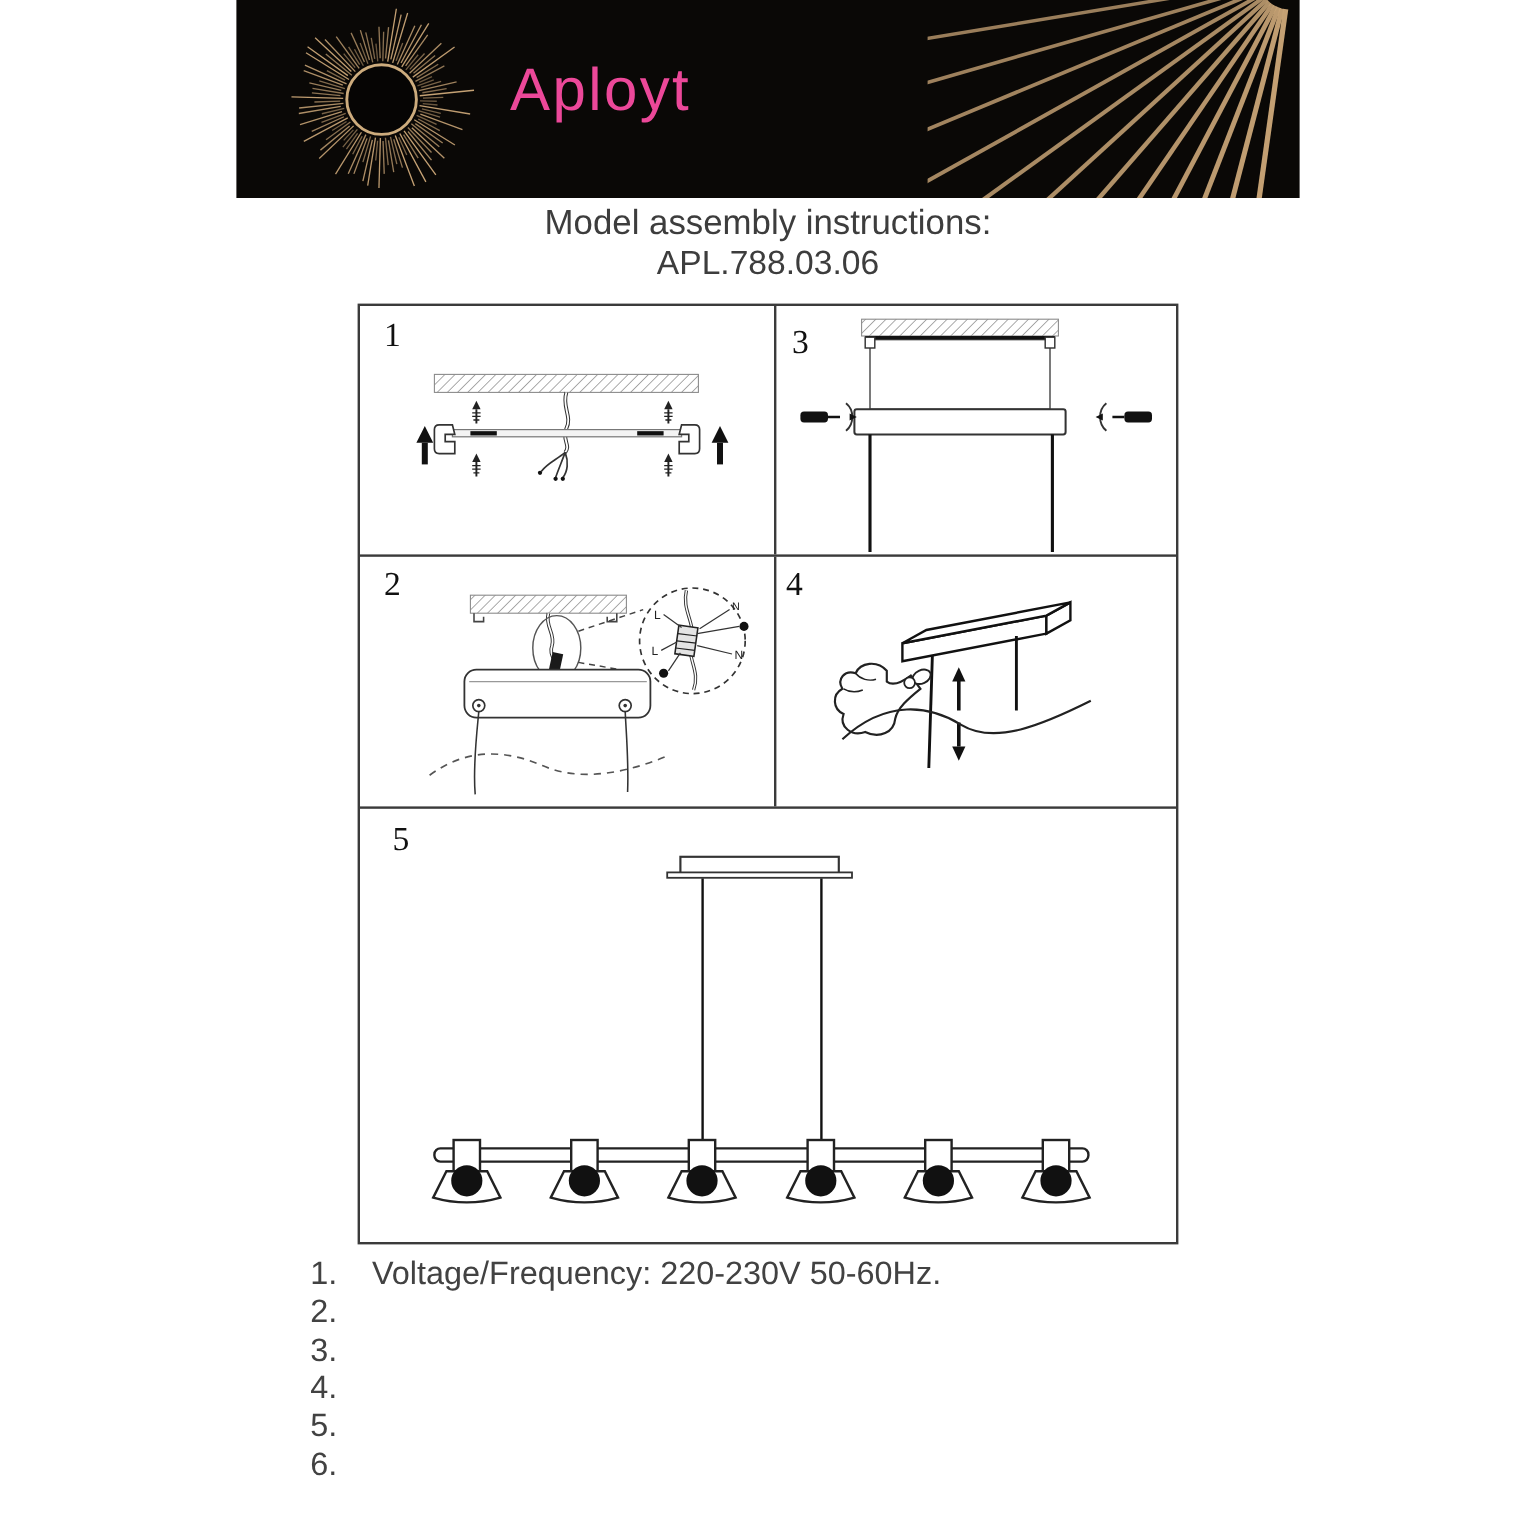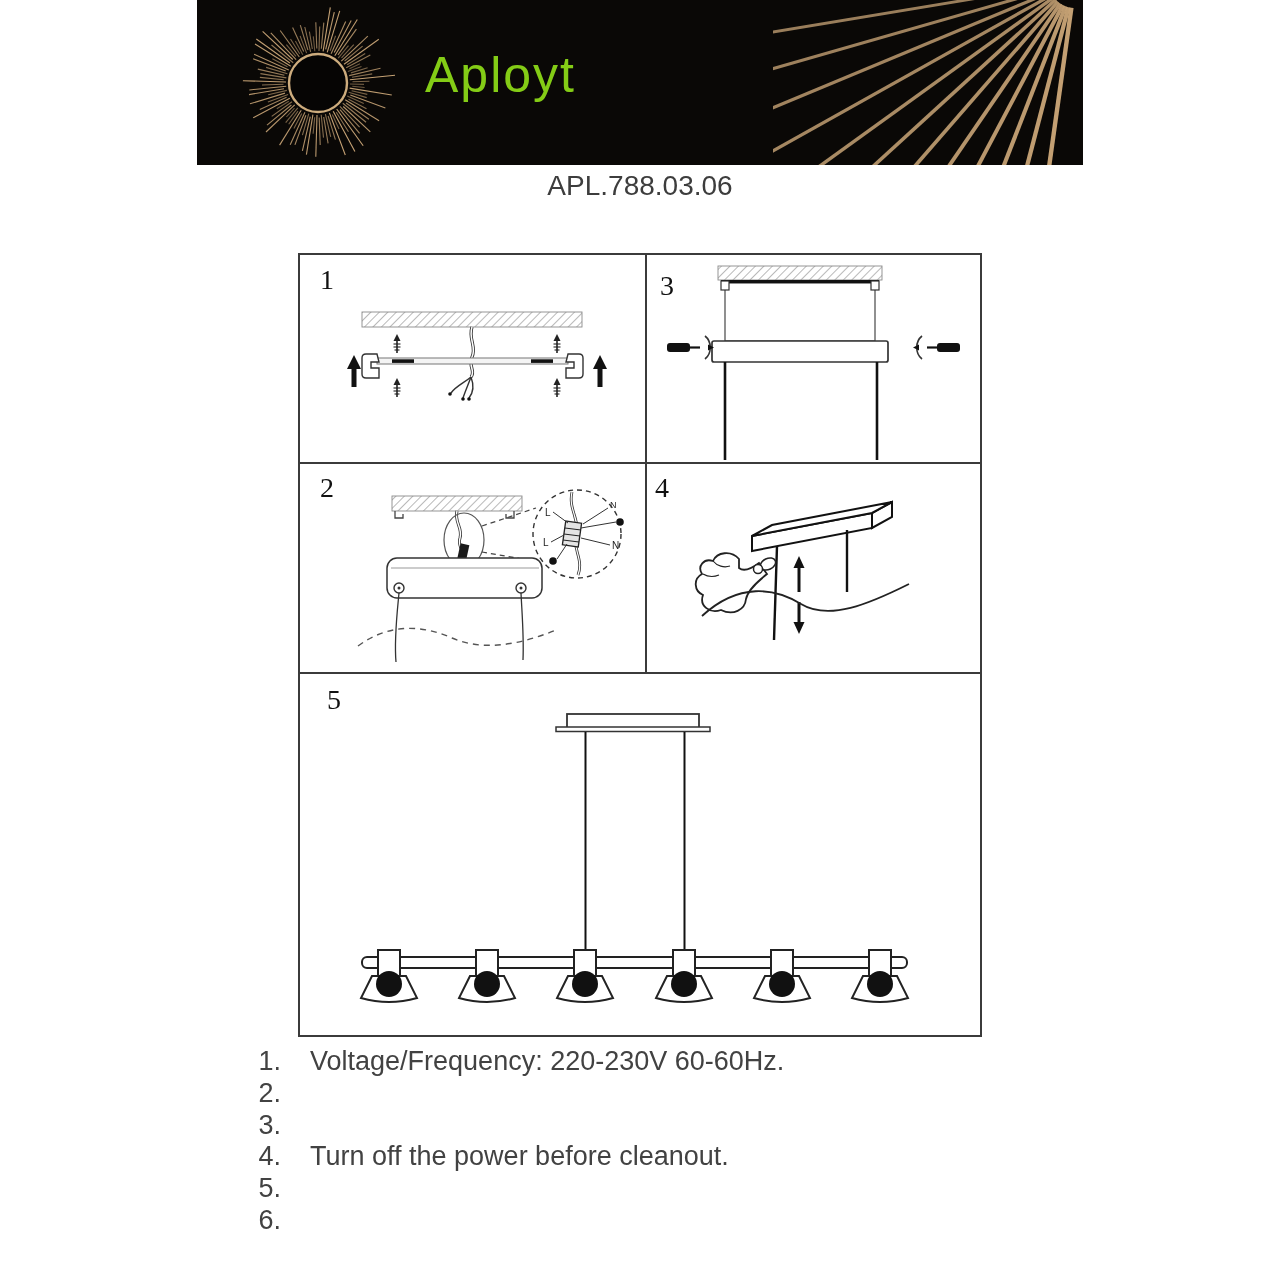--- a/index.html
+++ b/index.html
@@ -4,21 +4,21 @@
 <style>
   html,body{margin:0;padding:0;background:#fff;}
   .page{position:relative;width:1280px;height:1280px;background:#ffffff;
         font-family:"Liberation Sans",sans-serif;overflow:hidden;}
 
   
   .banner{position:absolute;left:197px;top:0;width:886px;height:165px;
           background:#0a0806;overflow:hidden;}
   .sunburst{position:absolute;left:36px;top:0;width:170px;height:166px;}
   .brand{position:absolute;left:228px;top:46px;font-size:50px;letter-spacing:2px;
-         color:#84cc16;font-weight:400;}
+         color:#ec4899;font-weight:400;}
   .corner-rays{position:absolute;right:0;top:0;width:310px;height:165px;}
 
   
   .title-block{position:absolute;left:0;top:170px;width:1280px;text-align:center;
                color:#3d3d3d;}
   .title-line{font-size:29px;line-height:33px;}
   .model-line{font-size:28px;line-height:32px;text-align:center;}
 
   
   .grid{position:absolute;left:298px;top:253px;width:684px;height:784px;
@@ -163,20 +163,21 @@
         <line x1="280.9" y1="-2.8" x2="-54.9" y2="239.4" stroke="#c8a476" stroke-width="3.42" opacity="0.84"></line>
         <line x1="279.3" y1="-5.3" x2="-82.1" y2="196.7" stroke="#c8a476" stroke-width="3.28" opacity="0.82"></line>
         <line x1="278.0" y1="-8.0" x2="-104.2" y2="151.1" stroke="#c8a476" stroke-width="3.14" opacity="0.80"></line>
         <line x1="277.0" y1="-10.8" x2="-121.0" y2="103.3" stroke="#c8a476" stroke-width="3.00" opacity="0.78"></line>
         <line x1="276.3" y1="-13.8" x2="-132.1" y2="53.9" stroke="#c8a476" stroke-width="2.86" opacity="0.76"></line>
         <line x1="276.0" y1="-16.7" x2="-137.5" y2="3.5" stroke="#c8a476" stroke-width="2.72" opacity="0.74"></line>
       </svg>
   </div>
 
   <div class="title-block">
+    <div class="title-line">Model assembly instructions:</div>
     <div class="model-line">APL.788.03.06</div>
   </div>
 
   <div class="grid">
 
     <div class="row row-1">
       <div class="cell cell-left">
         <span class="panel-num pn-1">1</span>
         <svg class="diagram" viewBox="0 0 345 207">
           <defs>
@@ -365,31 +366,30 @@
           <path d="M563,302 L552,324 Q580,332 608,324 L597,302 Z" fill="#fff" stroke="#222" stroke-width="2"></path>
           <circle cx="580" cy="310" r="13" fill="#111"></circle>
         </g>
       </svg>
     </div>
   </div>
 
   <div class="inst-list">
     <div class="inst-row">
       <span class="inst-num">1.</span>
-      <span class="inst-text">Voltage/Frequency: 220-230V 60-60Hz.</span>
+      <span class="inst-text">Voltage/Frequency: 220-230V 50-60Hz.</span>
     </div>
     <div class="inst-row">
       <span class="inst-num">2.</span>
     </div>
     <div class="inst-row">
       <span class="inst-num">3.</span>
     </div>
     <div class="inst-row">
       <span class="inst-num">4.</span>
-      <span class="inst-text">Turn off the power before cleanout.</span>
     </div>
     <div class="inst-row">
       <span class="inst-num">5.</span>
     </div>
     <div class="inst-row">
       <span class="inst-num">6.</span>
     </div>
   </div>
 
 </div>

